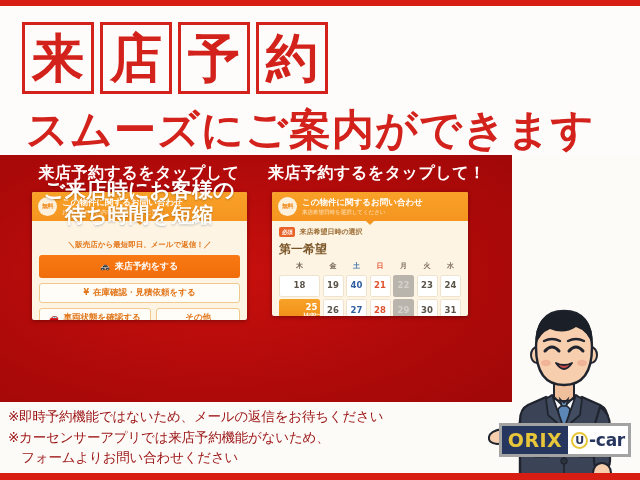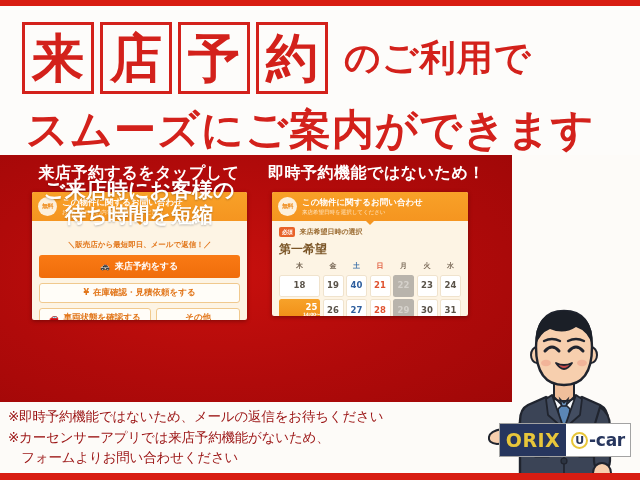--- a/index.html
+++ b/index.html
@@ -325,21 +325,21 @@
     letter-spacing: -0.2px;
   }
 
   
   .logo {
     position: absolute;
     left: 499px; top: 423px;
     width: 132px; height: 34px;
     display: flex;
     background: #ffffff;
-    border: 1px solid #a3a3a3;
+    border: 3px solid #a3a3a3;
     box-sizing: border-box;
   }
   .logo-orix {
     background: #27365e;
     color: #e8c63a;
     font-size: 19px;
     font-weight: 700;
     letter-spacing: .5px;
     display: flex;
     align-items: center;
@@ -381,21 +381,20 @@
 <div class="banner">
 
   <div class="rule-top"></div>
 
   <div class="headline">
     <div class="headline-row1">
       <div class="kanji-box">来</div>
       <div class="kanji-box">店</div>
       <div class="kanji-box">予</div>
       <div class="kanji-box">約</div>
-      <div class="headline-tail">のご利用で</div>
     </div>
     <div class="headline-row2">スムーズにご案内ができます</div>
   </div>
 
   <div class="redpanel">
 
     <div class="col col-left">
       <div class="col-title">来店予約するをタップして</div>
 
       <div class="mock mock-left">
@@ -427,21 +426,21 @@
             </div>
             <div class="btn-outline b-b">
               <span>その他</span>
             </div>
           </div>
         </div>
       </div>
     </div>
 
     <div class="col col-right">
-      <div class="col-title">即時予約機能ではないため！</div>
+      <div class="col-title">来店予約するをタップして！</div>
 
       <div class="mock mock-right">
         <div class="mock-head">
           <div class="free-badge">無料</div>
           <div class="mock-head-txt">
             <span class="mock-head-t1">この物件に関するお問い合わせ</span>
             <span class="mock-head-t2">来店希望日時を選択してください</span>
           </div>
           <div class="head-notch"></div>
         </div>

